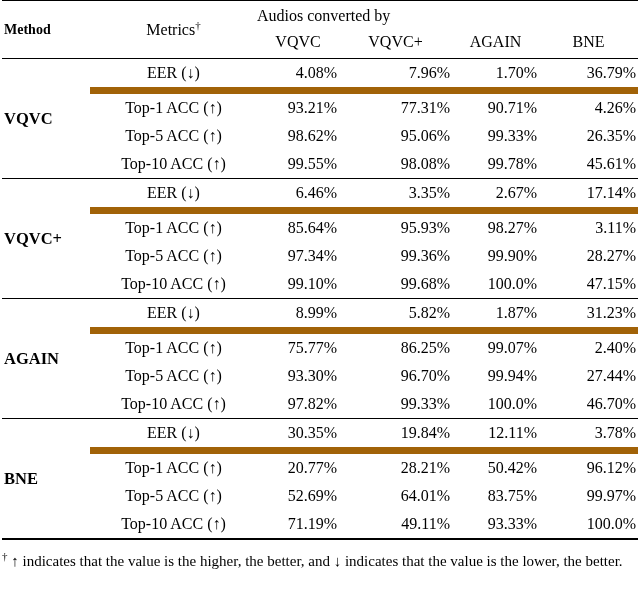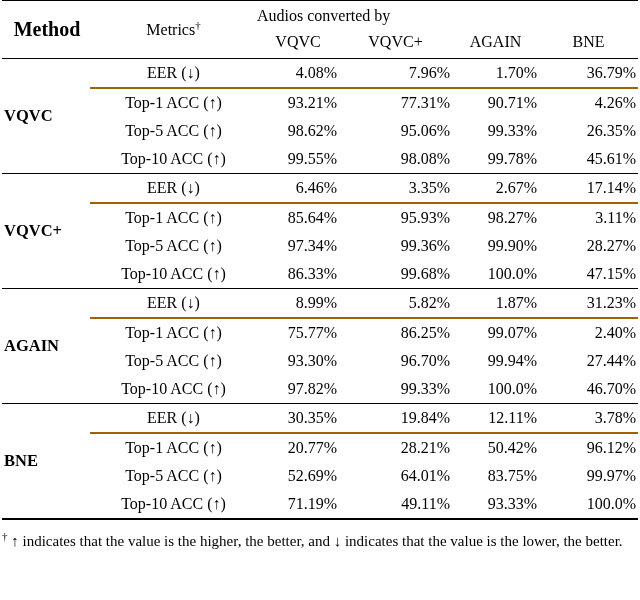--- a/index.html
+++ b/index.html
@@ -19,35 +19,35 @@
   table {
     width: 636px; margin: 0 2px;
     border-collapse: collapse;
     border-top: 1.7px solid #000;
     border-bottom: 2px solid #000;
     font-size: 16px;
   }
   th { font-weight: normal; padding: 4px 0; }
   td { padding: 5px 0; }
   .method-h {
-    font-weight: bold; text-align: center; padding-left: 2px;
-    font-size: 20px; border-bottom: 1.8px solid #000;
+    font-weight: bold; text-align: left; padding-left: 2px;
+    font-size: 14px; border-bottom: 1.8px solid #000;
   }
   .metrics-h { border-bottom: 1.8px solid #000; }
   .span-h { text-align: left; padding-top: 6px; }
   .hrow2 th { border-bottom: 1.8px solid #000; padding-bottom: 7px; }
   .col-h { text-align: center; }
   .method-cell {
     font-weight: bold; font-size: 16.5px;
     text-align: left; padding-left: 2px; vertical-align: middle;
   }
   .metric-cell { text-align: center; white-space: nowrap; }
   .val { text-align: right; padding-right: 2px; white-space: nowrap; }
   tr.gsep td { border-top: 1.8px solid #000; }
-  td.rule { border-bottom: 2px solid #a16207; }
+  td.rule { border-bottom: 7px solid #a16207; }
   .footnote {
     margin: 6px 2px 0 2px;
     font-size: 15px; line-height: 20px;
   }
   sup { font-size: 11px; }
 </style>
 </head>
 <body>
 
 <div>
@@ -124,21 +124,21 @@
       </tr>
       <tr>
         <td class="metric-cell">Top-5 ACC (↑)</td>
         <td class="val">97.34%</td>
         <td class="val">99.36%</td>
         <td class="val">99.90%</td>
         <td class="val">28.27%</td>
       </tr>
       <tr>
         <td class="metric-cell">Top-10 ACC (↑)</td>
-        <td class="val">86.33%</td>
+        <td class="val">99.10%</td>
         <td class="val">99.68%</td>
         <td class="val">100.0%</td>
         <td class="val">47.15%</td>
       </tr>
 
       <tr class="gsep">
         <td class="method-cell" rowspan="4">AGAIN</td>
         <td class="metric-cell rule">EER (↓)</td>
         <td class="val rule">8.99%</td>
         <td class="val rule">5.82%</td>

